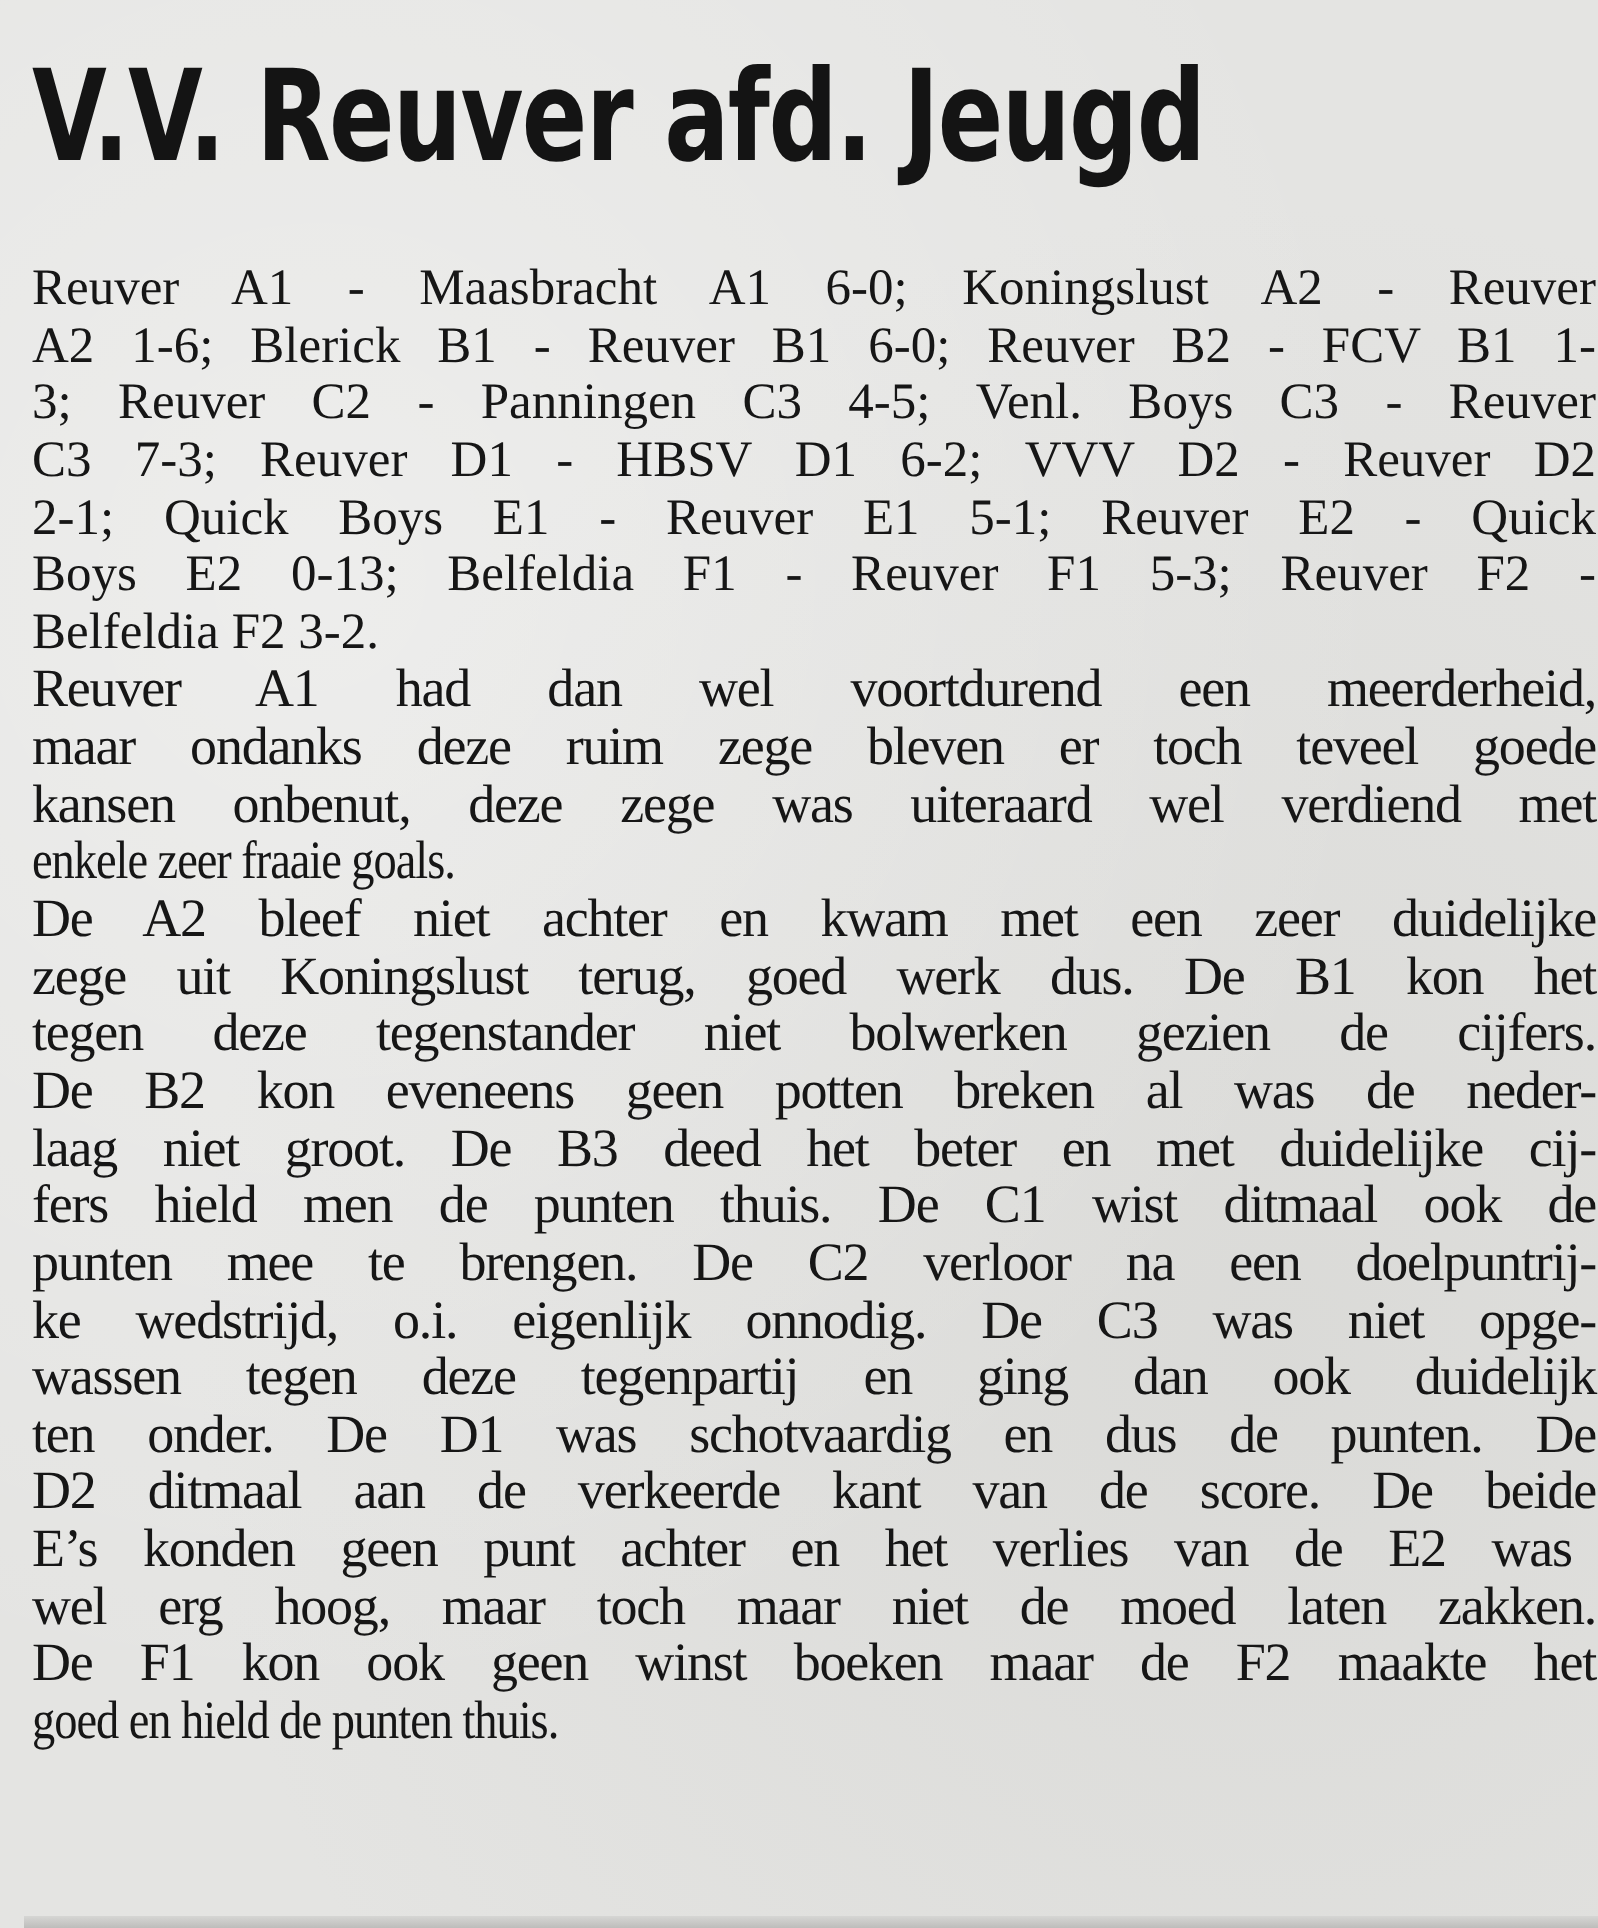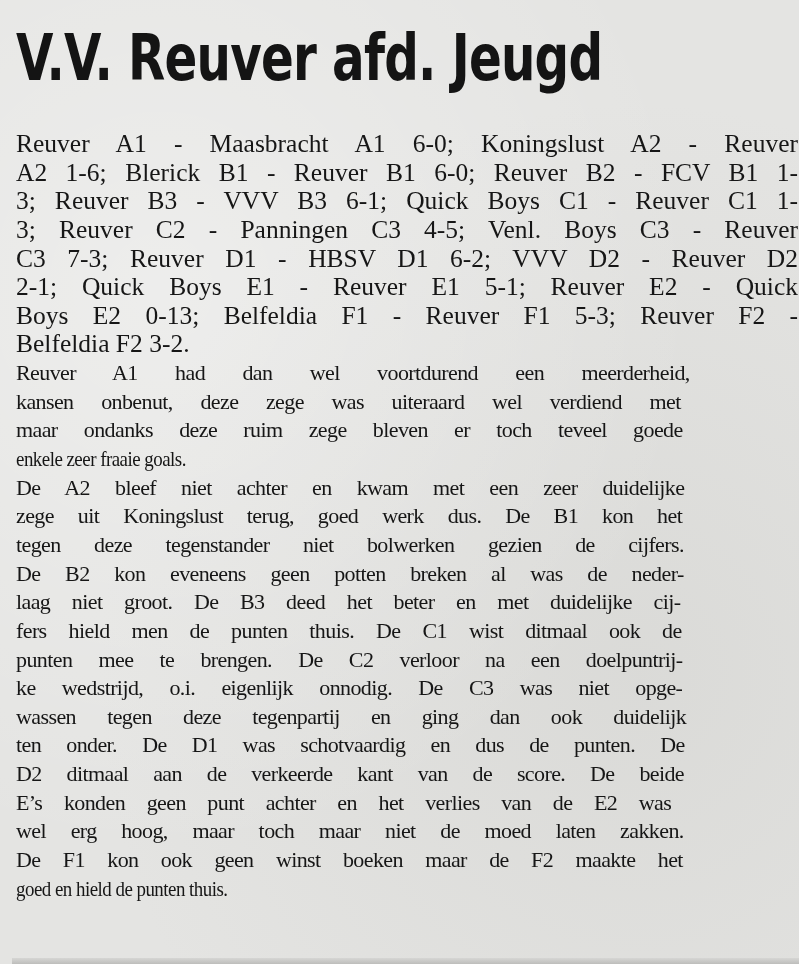--- a/index.html
+++ b/index.html
@@ -54,21 +54,21 @@
       font-family: "Liberation Serif", serif;
       font-size: 25.5px;
       text-align: justify;
       text-align-last: justify;
       overflow: visible;
     }
     .line.last {
       text-align-last: left;
     }
     .line.cond {
-      font-size: 22px;
+      font-size: 27px;
       letter-spacing: -0.6px;
     }
     .line.cond > span {
       display: inline-block;
       transform-origin: left center;
     }
     .para {
       display: block;
     }
     .bottom-edge {
@@ -84,32 +84,31 @@
 <body>
 
 <div class="clipping">
   <h1 class="headline">V.V. Reuver afd. Jeugd</h1>
 
   <div class="body-text">
 
     <div class="para">
       <span class="line"><span style="display: inline-block; white-space: nowrap; transform-origin: left center; word-spacing: 20.8663px;">Reuver A1 - Maasbracht A1 6-0; Koningslust A2 - Reuver</span></span>
       <span class="line"><span style="display: inline-block; white-space: nowrap; transform-origin: left center; word-spacing: 12.0817px;">A2 1-6; Blerick B1 - Reuver B1 6-0; Reuver B2 - FCV B1 1-</span></span>
-      <span class="line"><span style="display: inline-block; white-space: nowrap; transform-origin: left center; word-spacing: 12.6611px;">3; Reuver B3 - VVV B3 6-1; Quick Boys C1 - Reuver C1 1-</span></span>
       <span class="line"><span style="display: inline-block; white-space: nowrap; transform-origin: left center; word-spacing: 16.7898px;">3; Reuver C2 - Panningen C3 4-5; Venl. Boys C3 - Reuver</span></span>
       <span class="line"><span style="display: inline-block; white-space: nowrap; transform-origin: left center; word-spacing: 15.2318px;">C3 7-3; Reuver D1 - HBSV D1 6-2; VVV D2 - Reuver D2</span></span>
       <span class="line"><span style="display: inline-block; white-space: nowrap; transform-origin: left center; word-spacing: 18.4915px;">2-1; Quick Boys E1 - Reuver E1 5-1; Reuver E2 - Quick</span></span>
       <span class="line"><span style="display: inline-block; white-space: nowrap; transform-origin: left center; word-spacing: 17.973px;">Boys E2 0-13; Belfeldia F1 - Reuver F1 5-3; Reuver F2 -</span></span>
       <span class="line last"><span style="display: inline-block; white-space: nowrap; transform-origin: left center;">Belfeldia F2 3-2.</span></span>
     </div>
 
     <div class="para">
       <span class="line cond"><span style="display: inline-block; white-space: nowrap; transform-origin: left center; word-spacing: 32.4576px;">Reuver A1 had dan wel voortdurend een meerderheid,</span></span>
+      <span class="line cond"><span style="display: inline-block; white-space: nowrap; transform-origin: left center; word-spacing: 21.3385px;">maar ondanks deze ruim zege bleven er toch teveel goede</span></span>
       <span class="line cond"><span style="display: inline-block; white-space: nowrap; transform-origin: left center; word-spacing: 22.7656px;">kansen onbenut, deze zege was uiteraard wel verdiend met</span></span>
-      <span class="line cond"><span style="display: inline-block; white-space: nowrap; transform-origin: left center; word-spacing: 21.3385px;">maar ondanks deze ruim zege bleven er toch teveel goede</span></span>
       <span class="line cond last"><span style="display: inline-block; white-space: nowrap; transform-origin: left center; transform: scaleX(0.86);">enkele zeer fraaie goals.</span></span>
     </div>
 
     <div class="para">
       <span class="line cond"><span style="display: inline-block; white-space: nowrap; transform-origin: left center; word-spacing: 20.1766px;">De A2 bleef niet achter en kwam met een zeer duidelijke</span></span>
       <span class="line cond"><span style="display: inline-block; white-space: nowrap; transform-origin: left center; word-spacing: 19.0203px;">zege uit Koningslust terug, goed werk dus. De B1 kon het</span></span>
       <span class="line cond"><span style="display: inline-block; white-space: nowrap; transform-origin: left center; word-spacing: 28.5692px;">tegen deze tegenstander niet bolwerken gezien de cijfers.</span></span>
       <span class="line cond"><span style="display: inline-block; white-space: nowrap; transform-origin: left center; word-spacing: 19.7172px;">De B2 kon eveneens geen potten breken al was de neder-</span></span>
       <span class="line cond"><span style="display: inline-block; white-space: nowrap; transform-origin: left center; word-spacing: 16.7017px;">laag niet groot. De B3 deed het beter en met duidelijke cij-</span></span>
       <span class="line cond"><span style="display: inline-block; white-space: nowrap; transform-origin: left center; word-spacing: 17.0739px;">fers hield men de punten thuis. De C1 wist ditmaal ook de</span></span>

